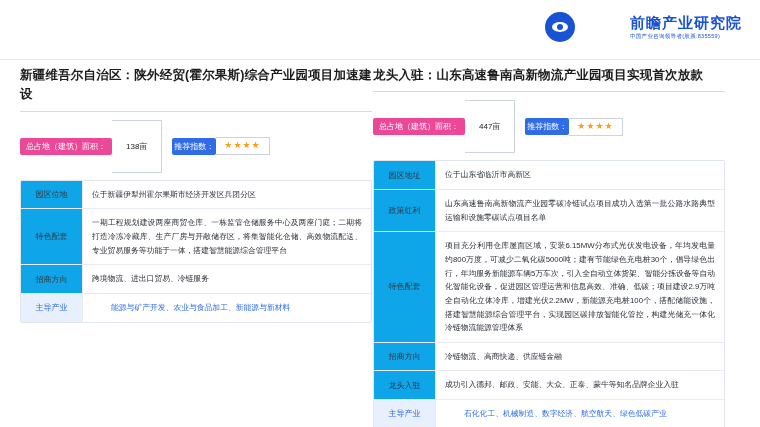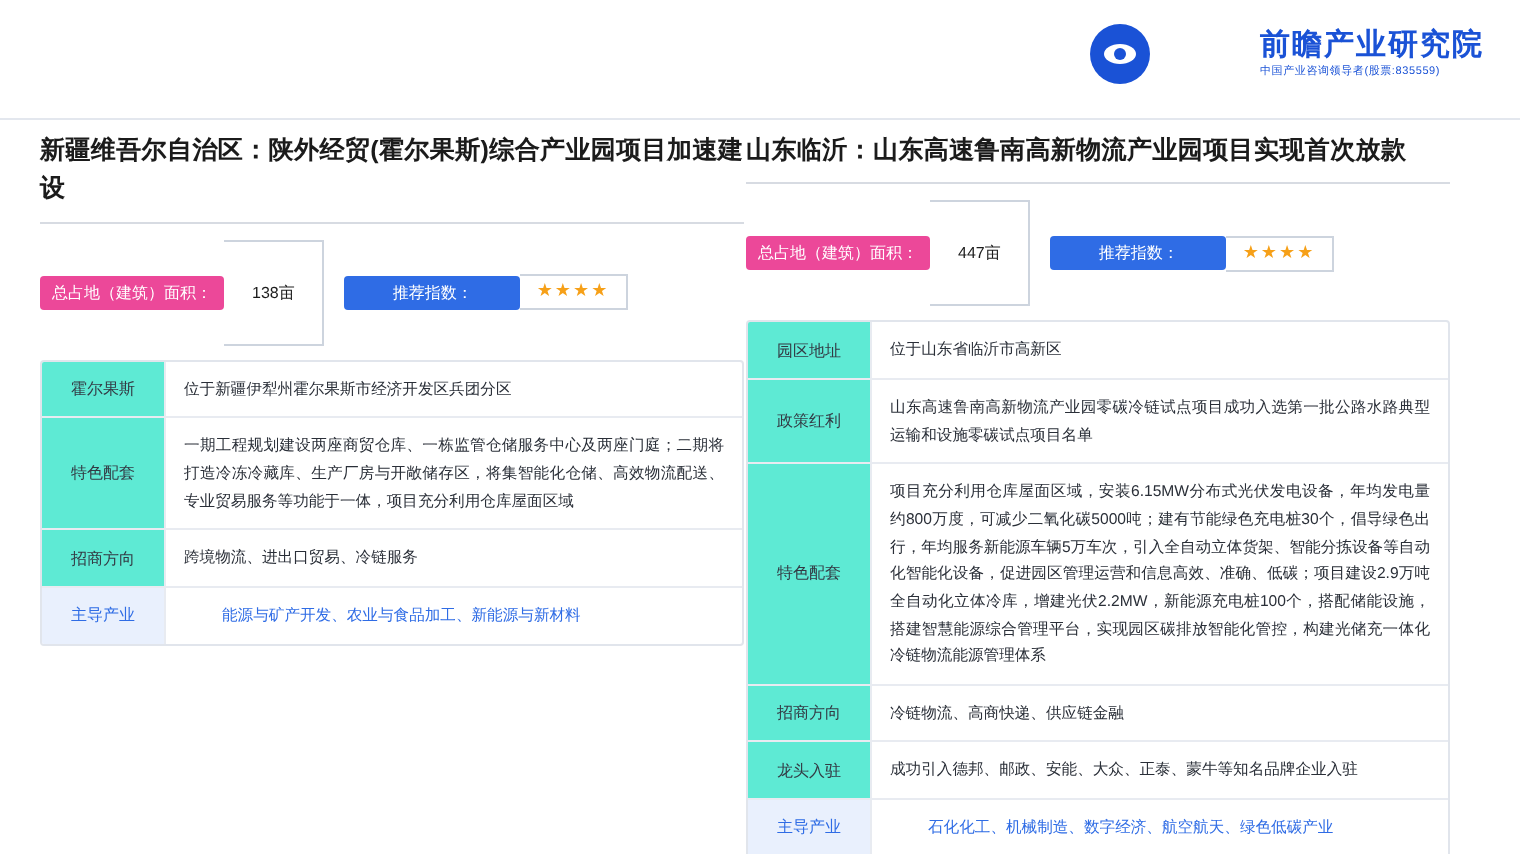--- a/index.html
+++ b/index.html
@@ -80,21 +80,21 @@
     padding:3px 6px;border-radius:2px;
     font-size:8px;white-space:nowrap;
   }
   .stat-val{
     border:1px solid #cdd4de;border-left:none;
     padding:20px 14px;font-size:8px;color:#1b1b1b;
     background:#fff;white-space:nowrap;
   }
   .stat-chip2{
     background:#2f6ce5;color:#fff;
-    padding:3px 24px;border-radius:2px;
+    padding:3px 2px;border-radius:2px;
     margin-left:10px;font-size:8px;white-space:nowrap;
   }
   .stars{
     border:1px solid #cdd4de;border-left:none;
     padding:2px 8px;color:#f6a018;font-size:9px;letter-spacing:1px;
     background:#fff;line-height:1.3;
   }
   
   .tbl{
     border:1px solid #e1e5ec;
@@ -102,21 +102,21 @@
     overflow:hidden;
     background:#fff;
   }
   .row{
     display:flex;
     border-bottom:1px solid #e8ebf1;
   }
   .row:last-child{border-bottom:none;}
   .row .k{
     width:62px;flex:0 0 62px;
-    background:#5eead4;
+    background:#0ea5e9;
     color:#333a44;
     font-size:8px;
     padding:7px 4px;
     box-sizing:border-box;
     display:flex;align-items:center;justify-content:center;
     text-align:center;
     border-right:1px solid #e8ebf1;
     line-height:1.4;
   }
   .row .v{
@@ -160,40 +160,40 @@
 
       <div class="stat-strip">
         <span class="stat-chip">总占地（建筑）面积：</span>
         <span class="stat-val">138亩</span>
         <span class="stat-chip2">推荐指数：</span>
         <span class="stars">★★★★</span>
       </div>
 
       <div class="tbl">
         <div class="row">
-          <div class="k">霍尔果斯</div>
+          <div class="k">园区位地</div>
           <div class="v">位于新疆伊犁州霍尔果斯市经济开发区兵团分区</div>
         </div>
         <div class="row">
           <div class="k">特色配套</div>
-          <div class="v">一期工程规划建设两座商贸仓库、一栋监管仓储服务中心及两座门庭；二期将打造冷冻冷藏库、生产厂房与开敞储存区，将集智能化仓储、高效物流配送、专业贸易服务等功能于一体，项目充分利用仓库屋面区域</div>
+          <div class="v">一期工程规划建设两座商贸仓库、一栋监管仓储服务中心及两座门庭；二期将打造冷冻冷藏库、生产厂房与开敞储存区，将集智能化仓储、高效物流配送、专业贸易服务等功能于一体，搭建智慧能源综合管理平台</div>
         </div>
         <div class="row">
           <div class="k">招商方向</div>
           <div class="v">跨境物流、进出口贸易、冷链服务</div>
         </div>
         <div class="row key-row">
           <div class="k">主导产业</div>
           <div class="v blue">能源与矿产开发、农业与食品加工、新能源与新材料</div>
         </div>
       </div>
     </div>
 
     <div class="col">
-      <div class="col-title">山东临沂：山东高速鲁南高新物流产业园项目实现首次放款</div>
+      <div class="col-title">龙头入驻：山东高速鲁南高新物流产业园项目实现首次放款</div>
       <div class="title-rule"></div>
 
       <div class="stat-strip">
         <span class="stat-chip">总占地（建筑）面积：</span>
         <span class="stat-val">447亩</span>
         <span class="stat-chip2">推荐指数：</span>
         <span class="stars">★★★★</span>
       </div>
 
       <div class="tbl">

